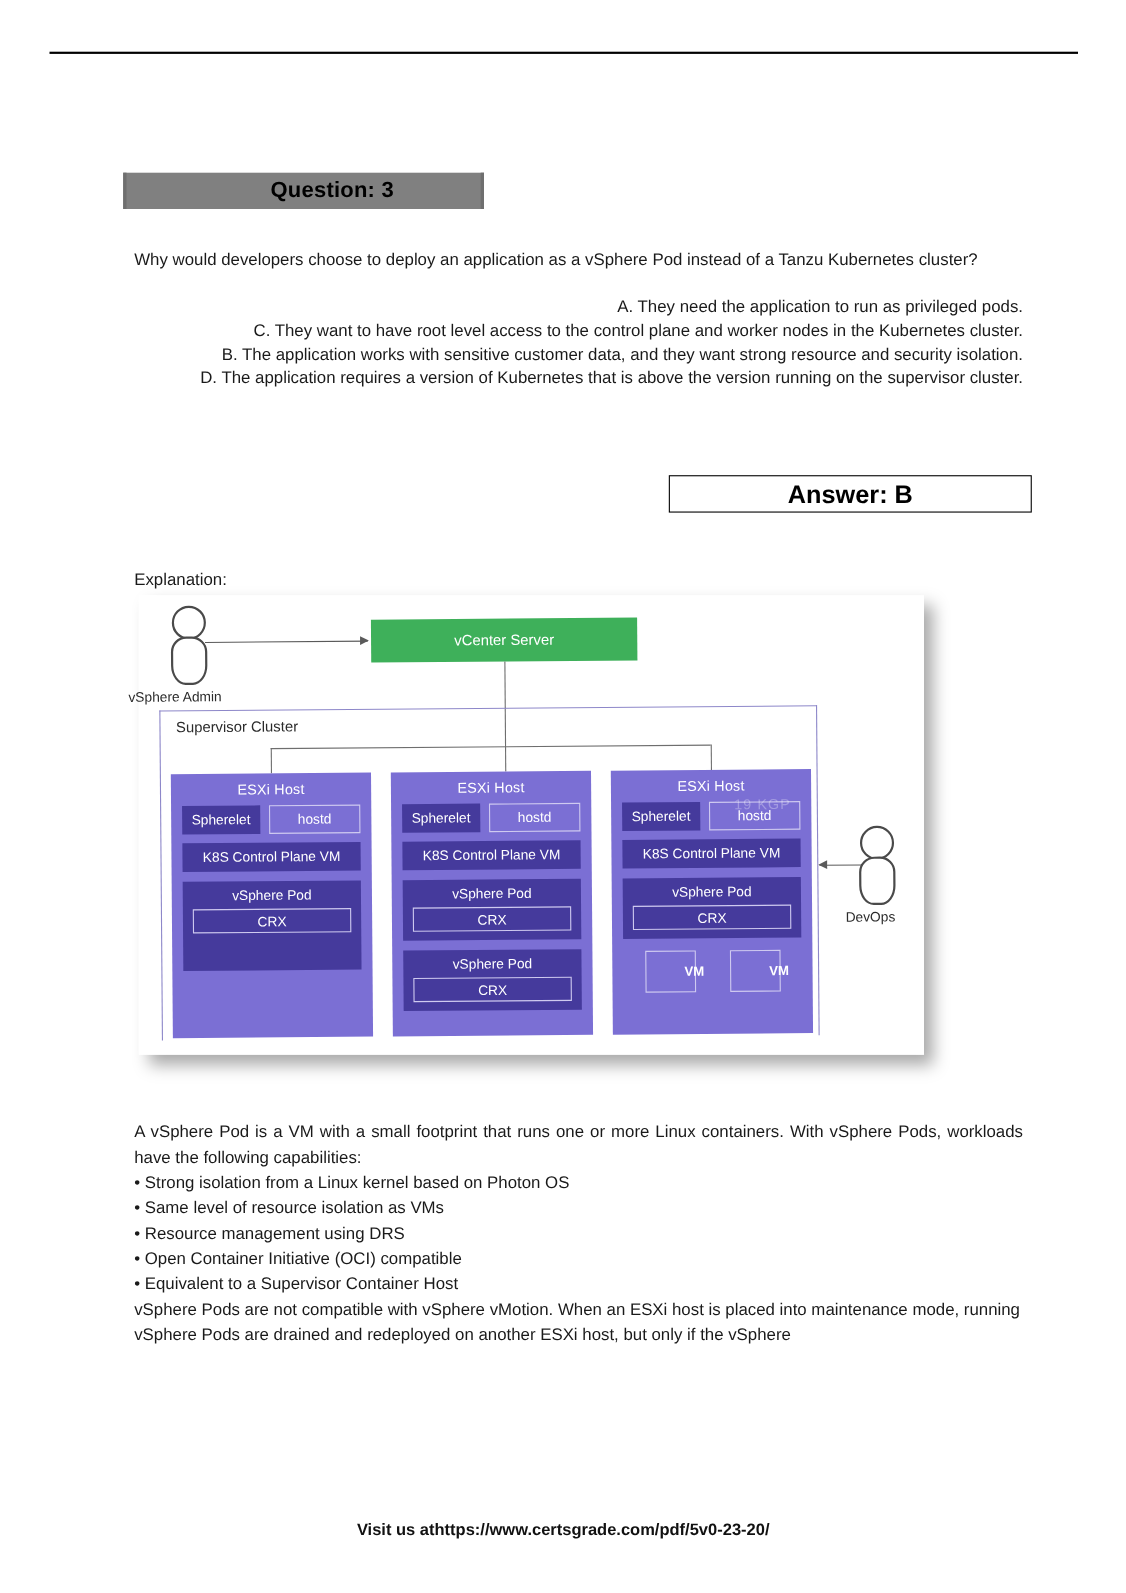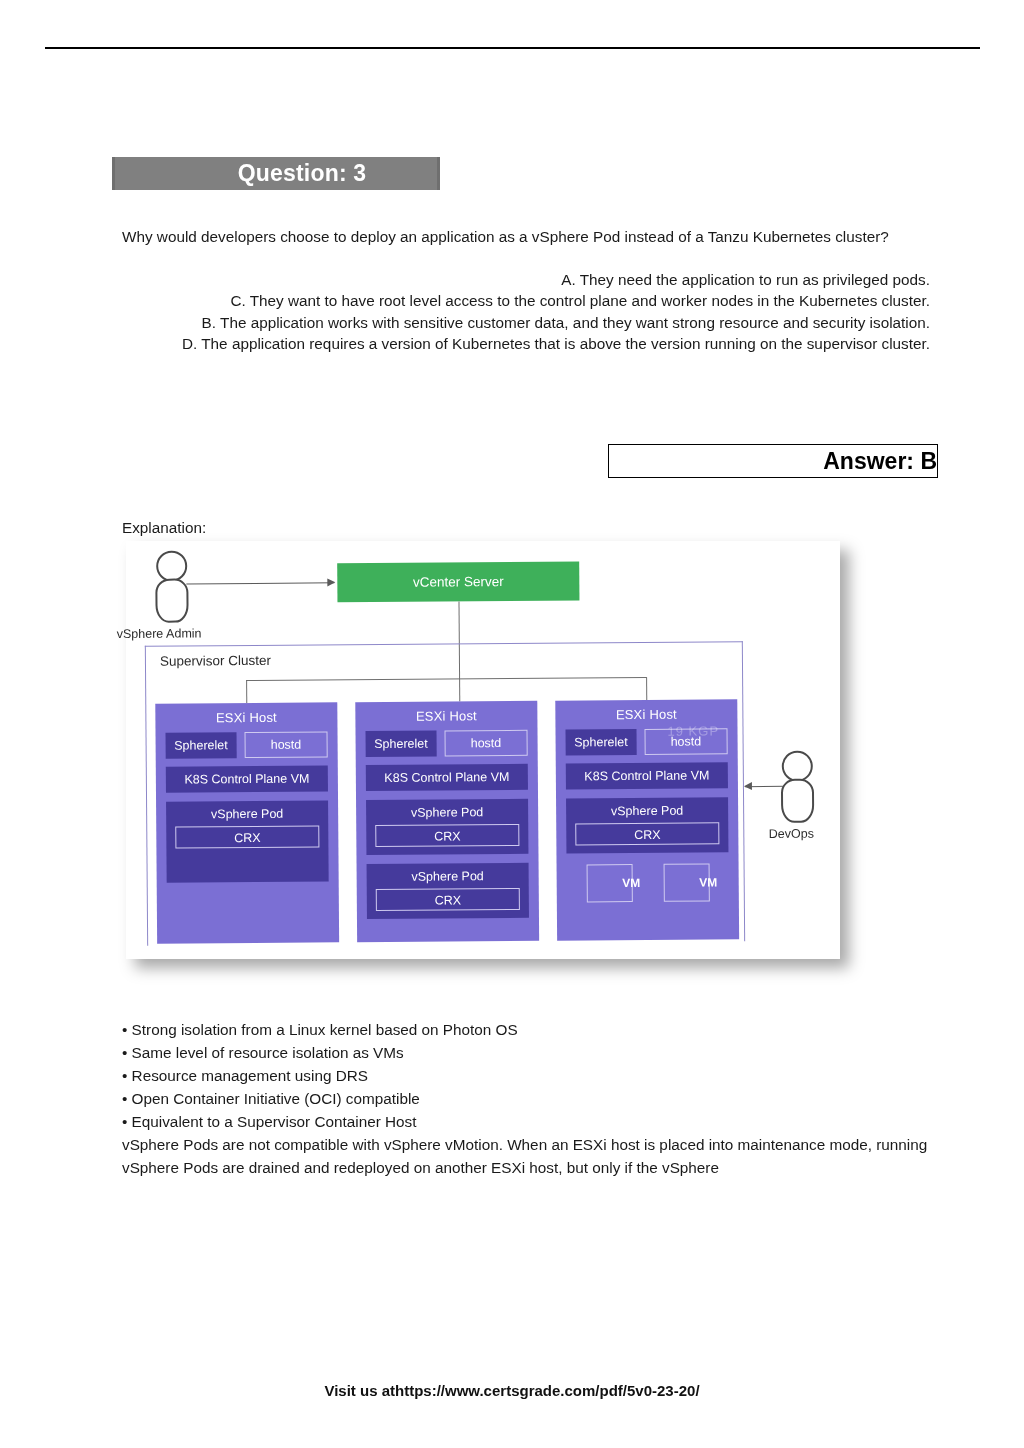--- a/index.html
+++ b/index.html
@@ -37,47 +37,47 @@
     height: 33px;
     background: #808080;
     border-left: 3px solid #6f6f6f;
     border-right: 3px solid #6f6f6f;
     box-sizing: border-box;
     display: flex;
     align-items: center;
     justify-content: center;
   }
   .question-badge span {
-    color: #ffffff;
-    font-size: 23px;
+    color: #000000;
+    font-size: 20px;
     font-weight: bold;
     letter-spacing: 0.2px;
     padding-left: 52px;
   }
   .question-body {
     position: absolute;
     left: 122px;
     top: 226px;
     width: 808px;
     font-size: 15.3px;
     line-height: 21.5px;
   }
   .q-prompt { margin: 0 0 21px 0; }
   .q-options p { margin: 0; text-align: right; }
   .answer-box {
     position: absolute;
     left: 608px;
-    top: 444px;
+    top: 432px;
     width: 330px;
     height: 34px;
     border: 1.5px solid #000;
     box-sizing: border-box;
     display: flex;
     align-items: center;
-    justify-content: flex-end;
+    justify-content: center;
     background: #fff;
   }
   .answer-box span {
     font-size: 23px;
     font-weight: bold;
     color: #000;
   }
   .explanation-label {
     position: absolute;
     left: 122px;
@@ -413,20 +413,21 @@
       <div class="actor devops-actor">
         <div class="head"></div>
         <div class="body"></div>
         <div class="caption">DevOps</div>
       </div>
 
     </div>
   </div>
 
   <div class="explain-body">
+    <p class="justified">A vSphere Pod is a VM with a small footprint that runs one or more Linux containers. With vSphere Pods, workloads have the following capabilities:</p>
     <p>• Strong isolation from a Linux kernel based on Photon OS</p>
     <p>• Same level of resource isolation as VMs</p>
     <p>• Resource management using DRS</p>
     <p>• Open Container Initiative (OCI) compatible</p>
     <p>• Equivalent to a Supervisor Container Host</p>
     <p>vSphere Pods are not compatible with vSphere vMotion. When an ESXi host is placed into maintenance mode, running vSphere Pods are drained and redeployed on another ESXi host, but only if the vSphere</p>
   </div>
 
   <div class="footer">Visit us athttps://www.certsgrade.com/pdf/5v0-23-20/</div>
 

